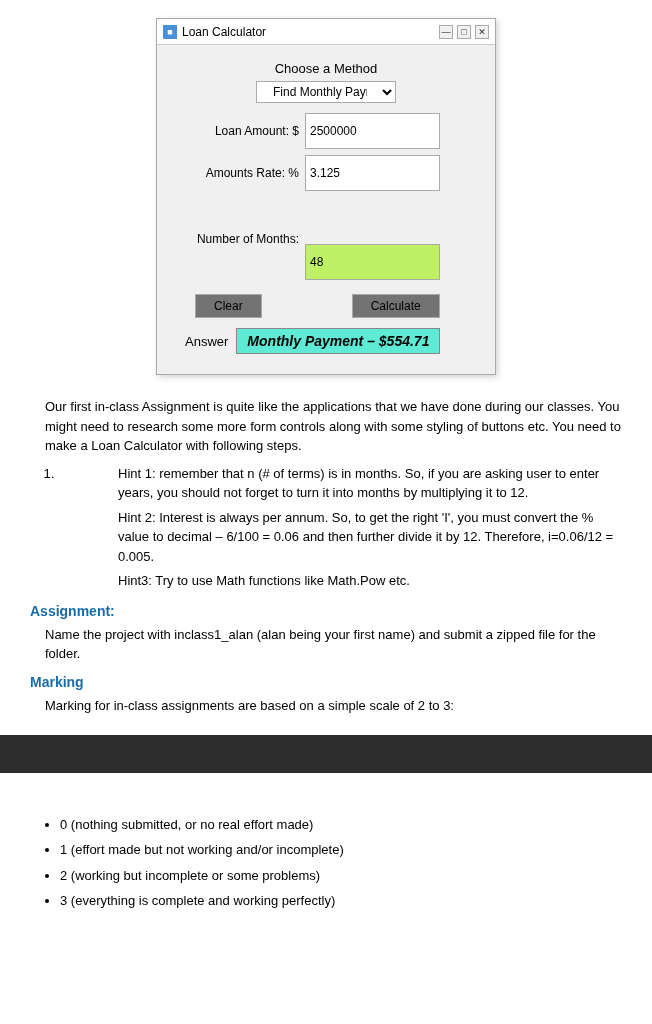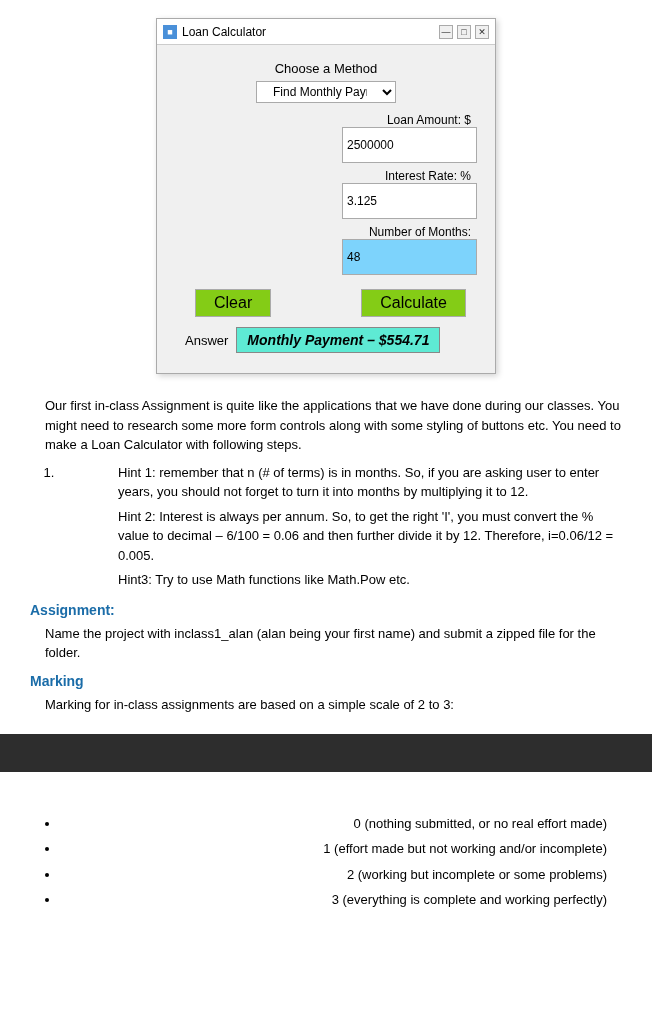--- a/index.html
+++ b/index.html
@@ -89,52 +89,52 @@
     .method-select {
       font-size: 12px;
       padding: 2px 12px;
       border: 1px solid #aaa;
       background: #fff;
       width: 140px;
     }
 
     .form-row {
       display: flex;
-      align-items: flex-end;
+      align-items: center;
       margin-bottom: 6px;
-      flex-direction: column;
     }
     .form-label {
       font-size: 12px;
       text-align: right;
       width: 130px;
       padding-right: 6px;
     }
     .form-input {
       font-size: 12px;
       border: 1px solid #aaa;
       padding: 10px 4px;
       width: 135px;
       background: #fff;
     }
     .form-input.highlighted {
-      background: #7dd3fc;
+      background: #bef264;
+      margin-top: 47px;
     }
 
     .btn-row {
       display: flex;
       justify-content: flex-start;
       gap: 90px;
       margin: 14px 0 10px 20px;
     }
     .win-btn {
-      font-size: 16px;
+      font-size: 12px;
       padding: 4px 18px;
       border: 1px solid #aaa;
-      background: #84cc16;
+      background: #737373;
       cursor: pointer;
     }
 
     .answer-row {
       display: flex;
       align-items: center;
       margin-top: 8px;
       padding-left: 10px;
     }
     .answer-label {
@@ -194,21 +194,20 @@
       background: #2d2d2d;
       height: 38px;
       width: 652px;
       margin-top: 20px;
     }
 
     
     .lower-section {
       padding: 40px 45px 20px 30px;
       font-size: 13px;
-      text-align: right;
     }
     .bullet-list {
       list-style: disc;
       margin-left: 30px;
       line-height: 1.8;
     }
     .bullet-list li {
       margin-bottom: 2px;
     }
   </style>
@@ -240,21 +239,21 @@
             <option>Find Monthly Payr</option>
           </select>
         </div>
 
         <div class="form-row">
           <span class="form-label">Loan Amount: $</span>
           <input class="form-input" type="text" value="2500000" style="">
         </div>
 
         <div class="form-row">
-          <span class="form-label">Interest Rate: %</span>
+          <span class="form-label">Amounts Rate: %</span>
           <input class="form-input" type="text" value="3.125" style="">
         </div>
 
         <div class="form-row">
           <span class="form-label">Number of Months:</span>
           <input class="form-input highlighted" type="text" value="48" style="">
         </div>
 
         <div class="btn-row">
           <button class="win-btn">Clear</button>

